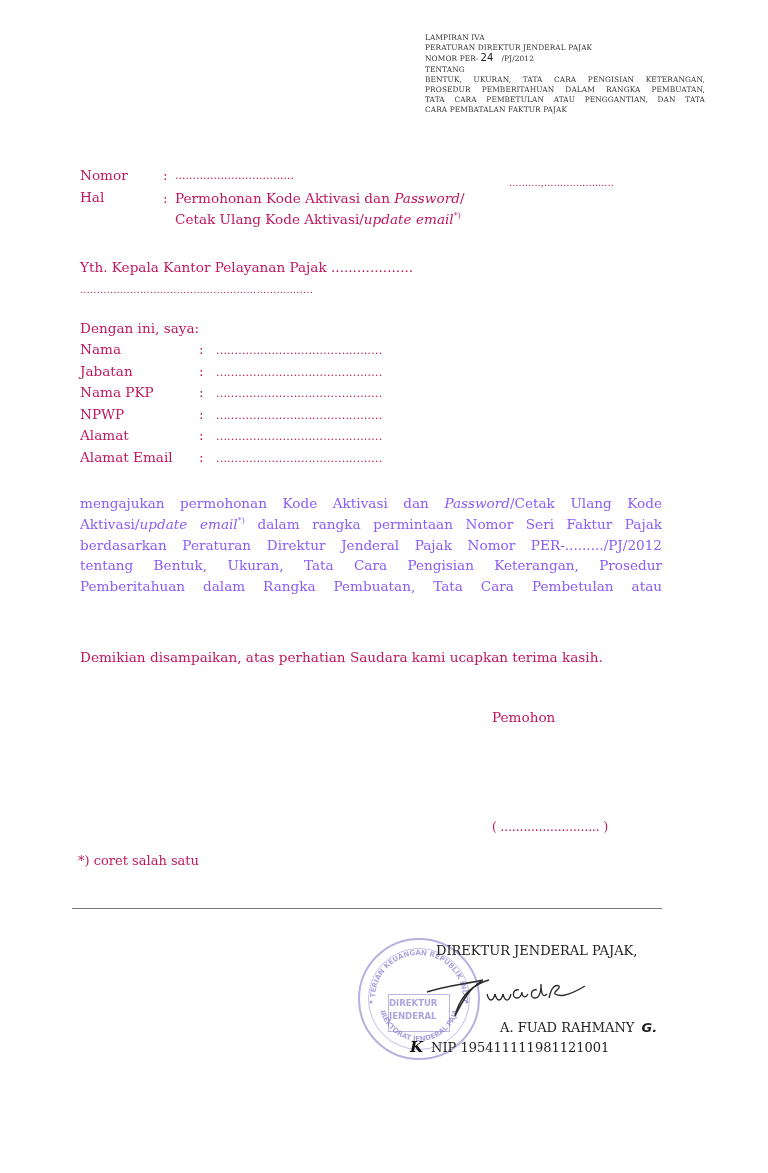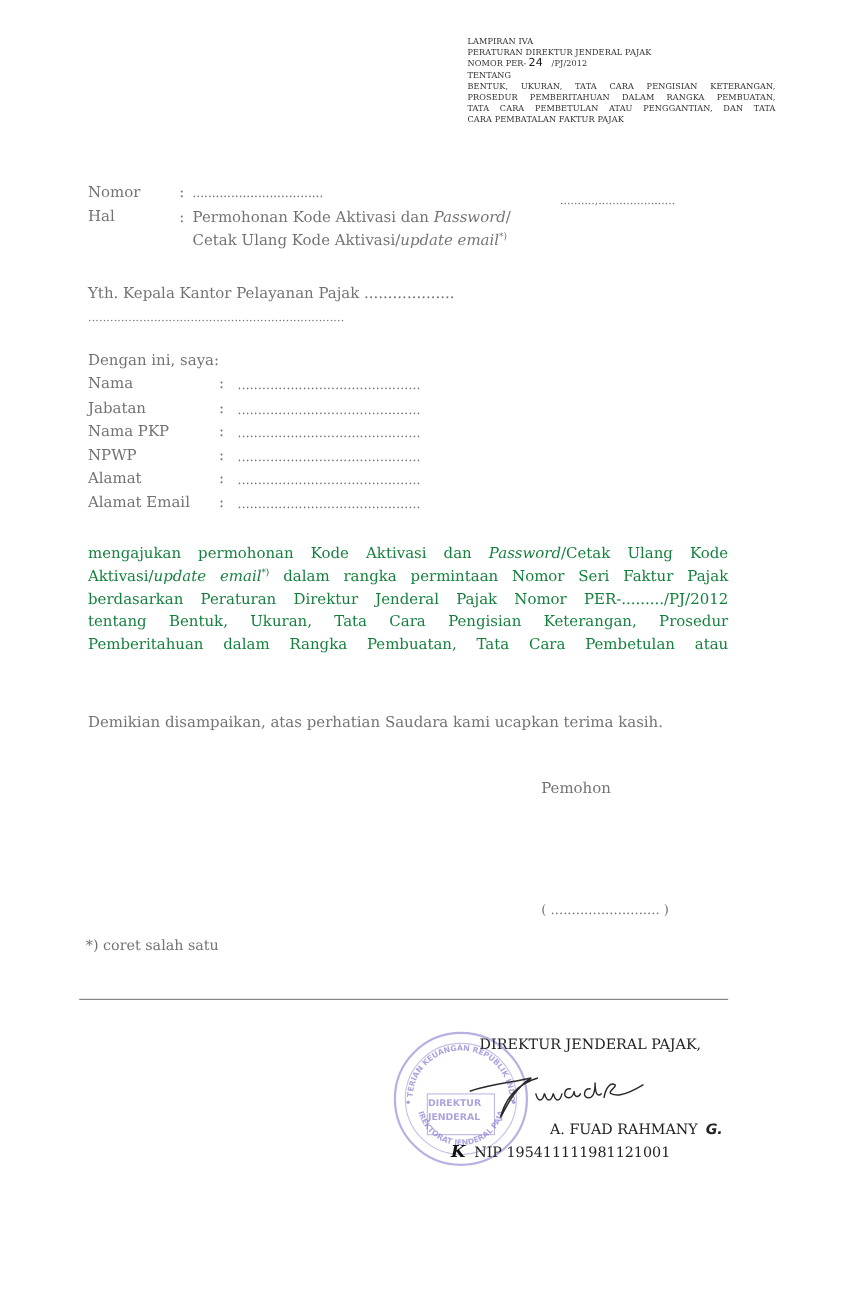--- a/index.html
+++ b/index.html
@@ -35,42 +35,42 @@
       font-weight: normal;
       font-size: 10px;
       color: #1a1a1a;
       margin: 0 8px 0 2px;
     }
 
     .t {
       font-size: 13.6px;
       line-height: 21px;
       white-space: nowrap;
-      color: #737373;
+      color: #be185d;
     }
     .ital { font-style: italic; }
     .sup { font-size: 8px; vertical-align: super; line-height: 0; font-style: normal; }
 
     .lbl { left: 80px; }
     .colon1 { left: 163px; }
     .val1 { left: 175px; }
 
     .field-label { left: 80px; }
     .field-colon { left: 199px; }
     .field-dots { left: 216px; letter-spacing: 0.2px; font-size: 11px; }
 
     .para {
       left: 80px;
       top: 493px;
       width: 582px;
       font-size: 13.6px;
       line-height: 20.8px;
       text-align: justify;
       text-align-last: left;
-      color: #15803d;
+      color: #8b5cf6;
     }
     .para .row { display: block; text-align: justify; text-align-last: justify; }
     .para .row.last { text-align-last: left; }
 
     .hr {
       left: 72px;
       top: 908px;
       width: 590px;
       height: 0;
       border-top: 1.2px solid #7a7a7a;

